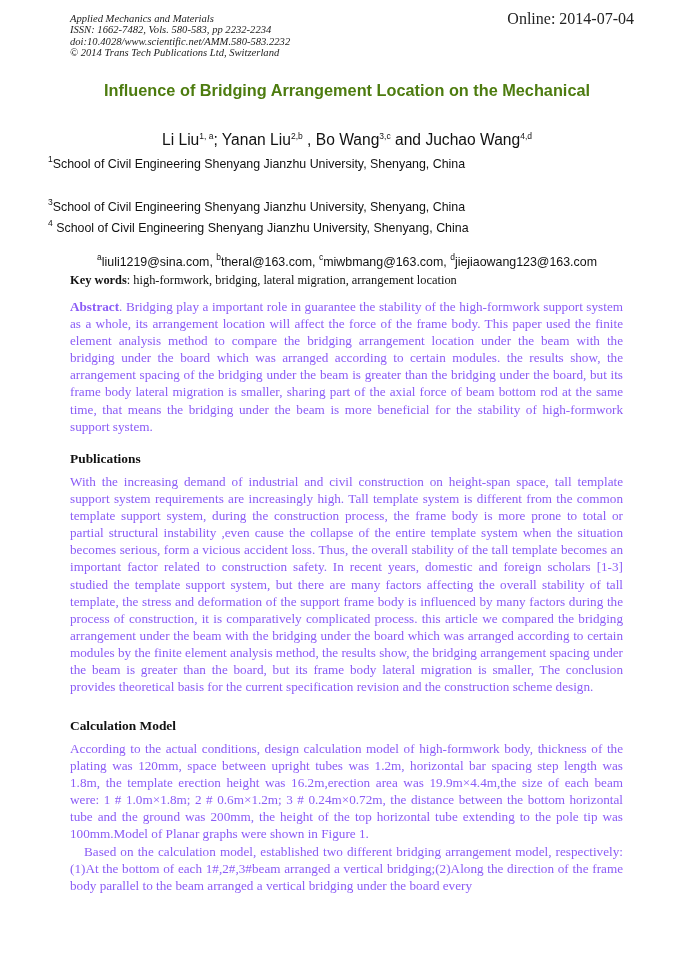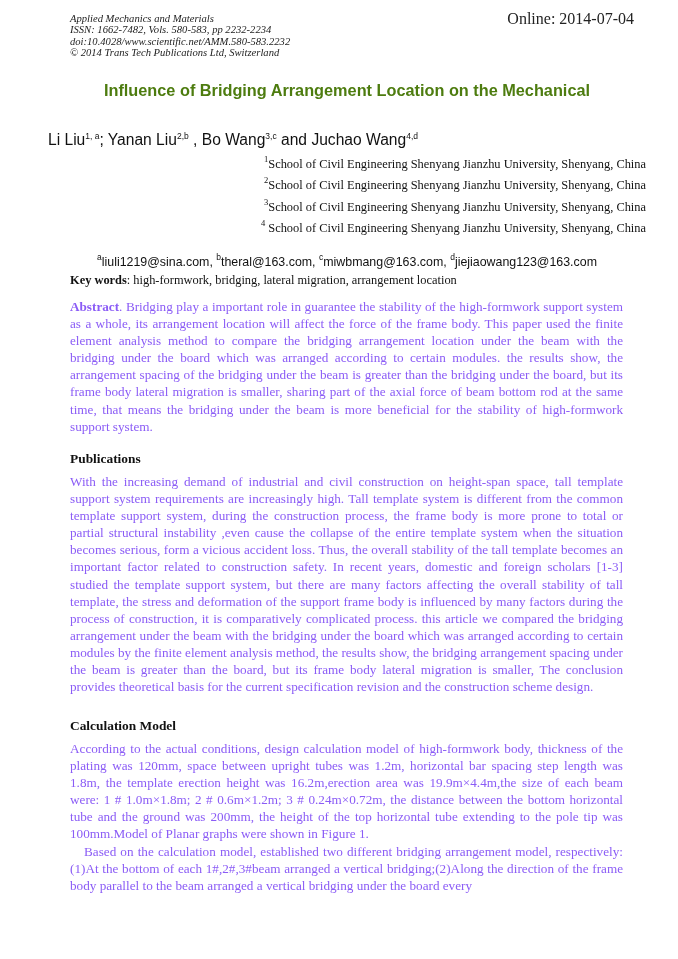--- a/index.html
+++ b/index.html
@@ -1,23 +1,23 @@
 <!DOCTYPE html>
 <html><head>
   <meta charset="utf-8">
   <style>
     html, body { margin: 0; padding: 0; background: #ffffff; }
     body { width: 678px; height: 959px; position: relative; overflow: hidden; color: #111; }
     .page { position: absolute; left: 8px; top: 0; width: 678px; height: 959px; }
     .hdr-left { position: absolute; left: 62px; top: 13px; font-family: "Liberation Serif", serif; font-style: italic; font-size: 10.6px; line-height: 11.4px; color: #222; }
     .hdr-right { position: absolute; right: 52px; top: 13px; font-family: "Liberation Serif", serif; font-size: 16px; line-height: 11.4px; color: #222; text-align: right; }
     .title { position: absolute; left: 40px; width: 598px; top: 80px; text-align: center; font-family: "Liberation Sans", sans-serif; font-weight: bold; font-size: 16.3px; line-height: 21px; color: #4d7c0f; }
-    .authors { position: absolute; left: 40px; width: 598px; top: 130px; text-align: left; font-family: "Liberation Sans", sans-serif; font-size: 15.6px; line-height: 20px; }
+    .authors { position: absolute; left: 40px; width: 598px; top: 130px; text-align: center; font-family: "Liberation Sans", sans-serif; font-size: 15.6px; line-height: 20px; }
     .authors sup, .aff sup, .emails sup { font-size: 8.5px; vertical-align: 6px; line-height: 0; }
-    .aff { position: absolute; left: 40px; width: 598px; text-align: right; font-family: Liberation Serif, serif; font-size: 12.4px; line-height: 16px; }
+    .aff { position: absolute; left: 40px; width: 598px; text-align: left; font-family: Liberation Sans, sans-serif; font-size: 12.4px; line-height: 16px; }
     .emails { position: absolute; left: 40px; width: 598px; top: 242px; text-align: center; font-family: "Liberation Sans", sans-serif; font-size: 12.4px; line-height: 16px; margin-top: 12px; }
     .keywords { position: absolute; left: 62px; top: 272px; font-family: Liberation Serif, serif; font-size: 12.4px; line-height: 16px; }
     .keywords b { font-weight: bold; }
     .body-text { position: absolute; left: 62px; width: 553px; font-family: "Liberation Serif", serif; font-size: 13.2px; line-height: 17.1px; text-align: justify; color: #8b5cf6; }
     .body-text b { font-weight: bold; }
     .indent { text-indent: 14px; }
     .heading { position: absolute; left: 62px; font-family: "Liberation Serif", serif; font-weight: bold; font-size: 13.4px; line-height: 17px; }
     p { margin: 0; }
   </style>
 </head>
@@ -35,21 +35,20 @@
 
   <div class="title">
     <div>Influence of Bridging Arrangement Location on the Mechanical</div>
   </div>
 
   <div class="authors">
     <span>Li Liu</span><sup>1, a</sup><span>; </span><span>Yanan Liu</span><sup>2,b</sup><span> , </span><span>Bo Wang</span><sup>3,c</sup><span> and </span><span>Juchao Wang</span><sup>4,d</sup>
   </div>
 
   <div class="aff" style="top:156px"><sup>1</sup><span>School of Civil Engineering Shenyang Jianzhu University, Shenyang, China</span></div>
-  <div class="aff" style="top:177px"><sup>2</sup><span>School of Civil Engineering Shenyang Jianzhu University, Shenyang, China</span></div>
   <div class="aff" style="top:199px"><sup>3</sup><span>School of Civil Engineering Shenyang Jianzhu University, Shenyang, China</span></div>
   <div class="aff" style="top:220px"><sup>4</sup><span> School of Civil Engineering Shenyang Jianzhu University, Shenyang, China</span></div>
 
   <div class="emails">
     <sup>a</sup><span>liuli1219@sina.com, </span><sup>b</sup><span>theral@163.com, </span><sup>c</sup><span>miwbmang@163.com, </span><sup>d</sup><span>jiejiaowang123@163.com</span>
   </div>
 
   <div class="keywords"><b>Key words</b><span>: high-formwork, bridging, lateral migration, arrangement location</span></div>
 
   <div class="body-text" style="top:298px">

